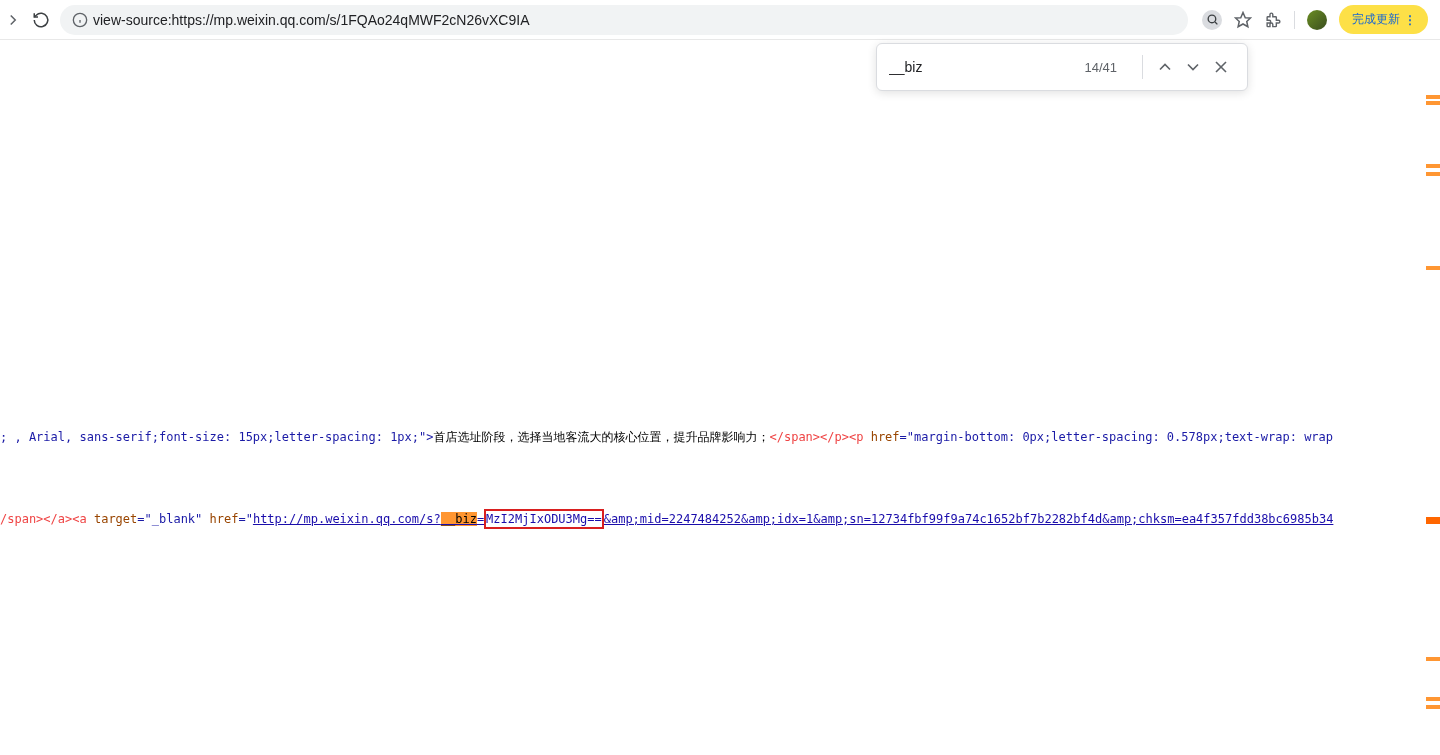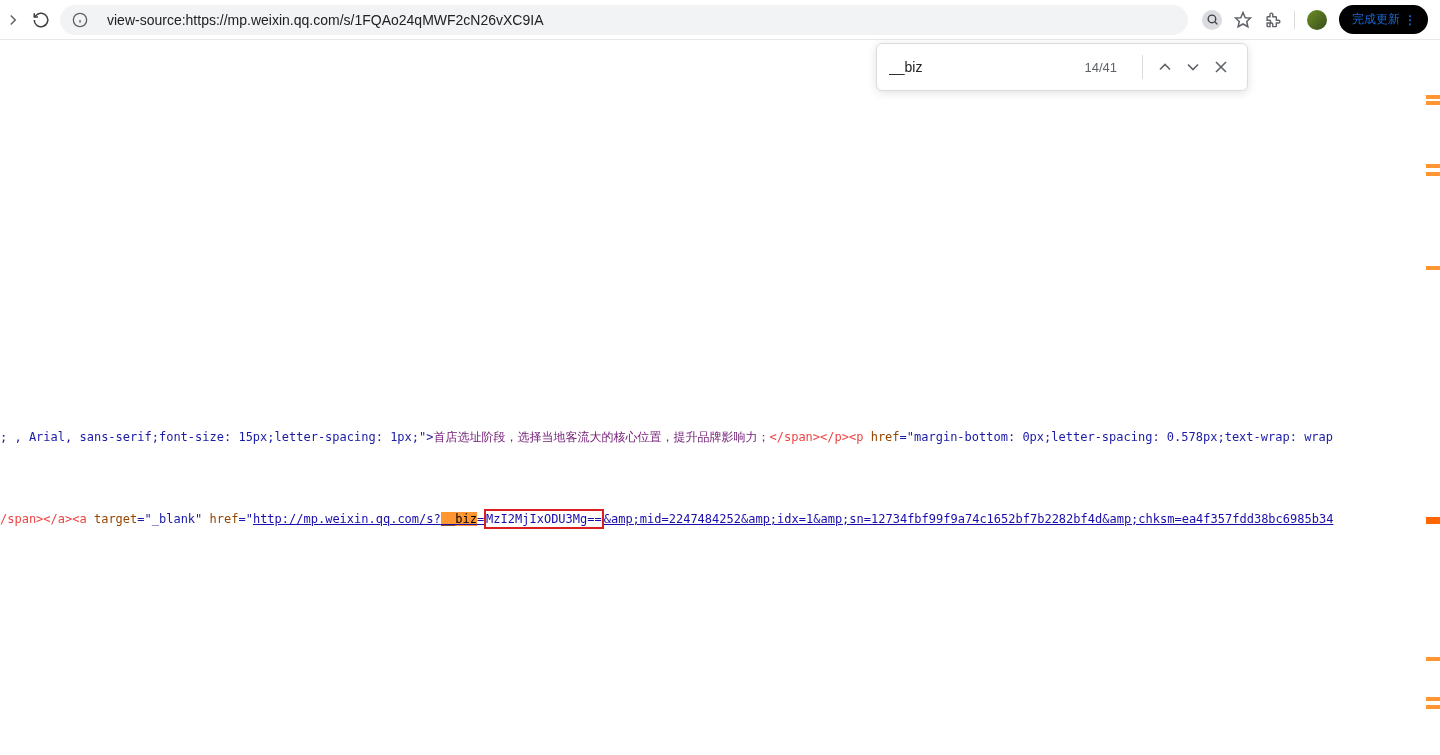--- a/index.html
+++ b/index.html
@@ -38,21 +38,21 @@
       cursor: pointer;
     }
     .addr-bar {
       flex: 1;
       height: 30px;
       background: #f1f3f4;
       border-radius: 15px;
       display: flex;
       align-items: center;
       padding: 0 12px;
-      gap: 19px;
+      gap: 5px;
       color: #202124;
       font-size: 14px;
     }
     .addr-info {
       display: flex;
       align-items: center;
       color: #5f6368;
       font-size: 15px;
     }
     .addr-text { color: #202124; }
@@ -81,21 +81,21 @@
       height: 18px;
     }
     .divider-v { width: 1px; height: 18px; background: #dadce0; }
     .avatar {
       width: 20px;
       height: 20px;
       border-radius: 50%;
       background: linear-gradient(135deg, #6b8e23 0%, #3a4d1f 100%);
     }
     .update-btn {
-      background: #000000;
+      background: #fde047;
       color: #1967d2;
       border-radius: 16px;
       padding: 6px 13px;
       font-size: 12px;
       display: flex;
       align-items: center;
       gap: 4px;
       cursor: pointer;
     }
     .update-btn .dots { color: #1967d2; font-weight: bold; letter-spacing: -1px; }
@@ -154,21 +154,21 @@
       overflow: hidden;
     }
     .source-line {
       position: absolute;
       left: 0;
       white-space: nowrap;
     }
     .tag { color: #ef4444; }
     .attr { color: #994500; }
     .val { color: #1a1aa6; text-align: right; }
-    .txt { color: #701a75; }
+    .txt { color: #000000; }
     .link { color: #1a0dab; text-decoration: underline; }
     .hl-match {
       background: #ff9632;
       color: #000;
     }
     .hl-box {
       border: 2px solid #d91f1f;
       padding: 0 0;
       display: inline-block;
       position: relative;

